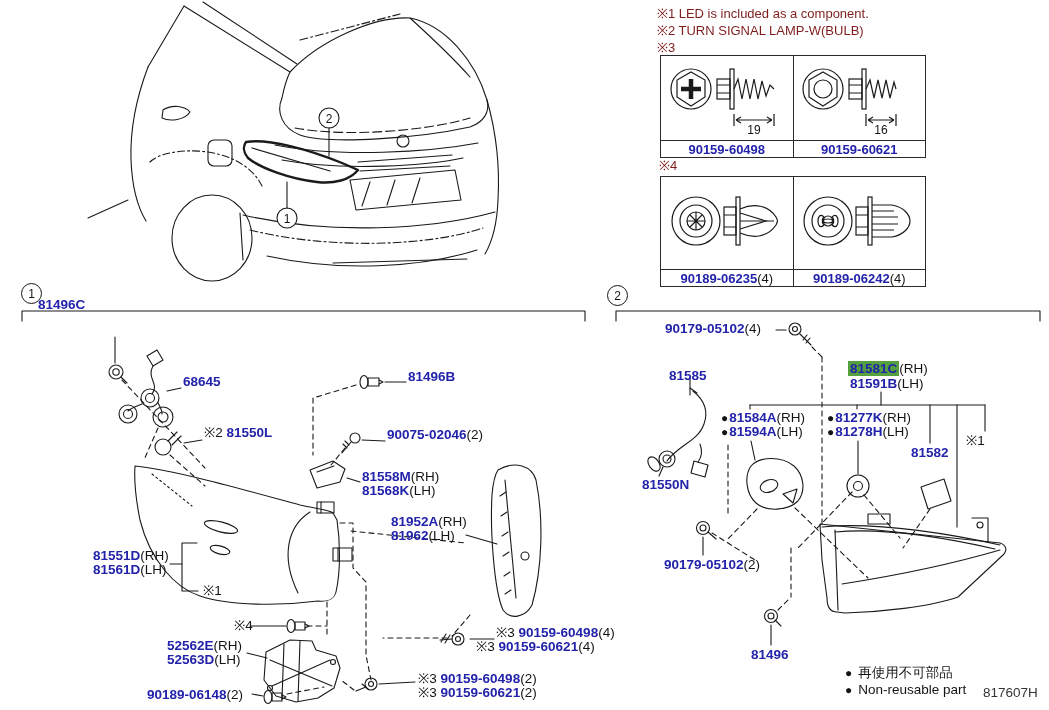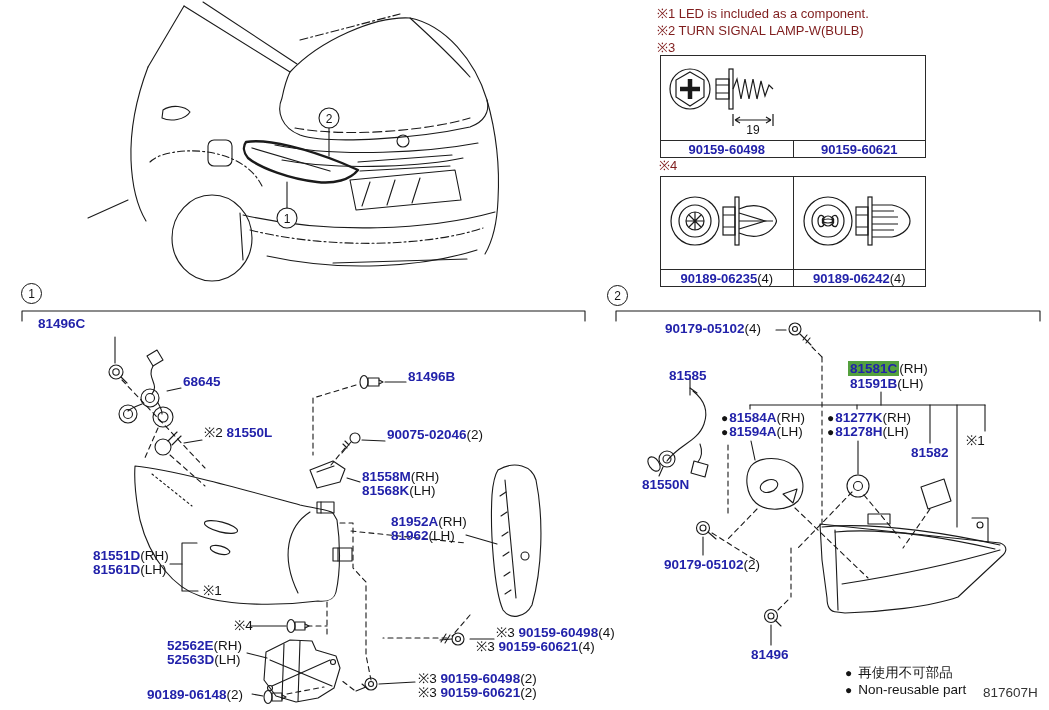--- a/index.html
+++ b/index.html
@@ -8,21 +8,21 @@
   #art{position:absolute;left:0;top:0;z-index:1;}
   .lbl{position:absolute;z-index:2;white-space:nowrap;font-size:13.5px;font-weight:bold;
        color:#2222aa;line-height:14px;letter-spacing:0;}
   .lbl .ref,.lbl .sfx,.lbl .qty,.lbl .blt{color:#141414;font-weight:normal;}
   .lbl .blt{font-size:12px;margin-right:1px;}
   .hl{background:#54a03e;padding:0 2px;}
   .note{position:absolute;z-index:2;white-space:nowrap;font-size:13px;color:#7f1d1d;line-height:15px;}
   .badge{position:absolute;z-index:2;width:19px;height:19px;border:1.4px solid #141414;border-radius:50%;
          display:flex;align-items:center;justify-content:center;font-size:12px;color:#141414;background:#fff;}
   .ptable{position:absolute;z-index:2;border:1.5px solid #2a2a2a;background:#fff;display:flex;flex-direction:column;}
-  .ptable .cells{display:flex;flex:1;}
+  .ptable .cells{display:flex;flex:1;text-align:right;}
   .ptable .cell{flex:1;position:relative;}
   .ptable .cell + .cell{border-left:1.5px solid #2a2a2a;}
   .ptable .prow{display:flex;border-top:1.5px solid #2a2a2a;height:19px;}
   .ptable .pcell{flex:1;display:flex;align-items:center;justify-content:center;
                  font-size:13px;font-weight:bold;color:#2222aa;}
   .ptable .pcell + .pcell{border-left:1.5px solid #2a2a2a;}
   .ptable .pcell .qty{color:#141414;font-weight:normal;}
   .legend{position:absolute;z-index:2;font-size:13.5px;color:#141414;white-space:nowrap;}
   .legend .blt{font-size:12px;margin-right:6px;}
   .code{position:absolute;z-index:2;font-size:13.5px;color:#333;white-space:nowrap;}
@@ -282,20 +282,34 @@
         <circle cx="29" cy="33" r="20"></circle>
         <path d="M29,16 L43,24 L43,41 L29,50 L15,41 L15,24 Z"></path>
         <path d="M29,23 L29,43 M19,33 L39,33" stroke-width="4.5"></path>
         <rect x="55" y="23" width="13" height="20"></rect>
             <path d="M55,29 L68,29 M55,37 L68,37"></path>
         <rect x="68" y="13" width="4" height="40"></rect>
         <path d="M72,33 L76,23 L80,43 L84,23 L88,43 L92,23 L96,43 L100,25 L104,40 L108,29 L112,33"></path>
         <path d="M72,58 L72,70 M112,58 L112,70"></path>
         <path d="M74,64 L110,64 M74,64 L79,61 M74,64 L79,67 M110,64 L105,61 M110,64 L105,67"></path>
         <text x="92" y="78" text-anchor="middle" font-size="12" fill="#141414" stroke="none">19</text>
+      </svg>
+    </div>
+    <div class="cell">
+      <svg width="131" height="80" viewBox="0 0 131 80" fill="none" stroke="#1a1a1a" stroke-width="1.2">
+        <circle cx="29" cy="33" r="20"></circle>
+        <path d="M29,16 L43,24 L43,41 L29,50 L15,41 L15,24 Z"></path>
+        <circle cx="29" cy="33" r="9"></circle>
+        <rect x="55" y="23" width="13" height="20"></rect>
+            <path d="M55,29 L68,29 M55,37 L68,37"></path>
+        <rect x="68" y="13" width="4" height="40"></rect>
+        <path d="M72,33 L76,24 L80,42 L84,24 L88,42 L92,24 L96,42 L100,26 L102,33"></path>
+        <path d="M72,58 L72,70 M102,58 L102,70"></path>
+        <path d="M74,64 L100,64 M74,64 L79,61 M74,64 L79,67 M100,64 L95,61 M100,64 L95,67"></path>
+        <text x="87" y="78" text-anchor="middle" font-size="12" fill="#141414" stroke="none">16</text>
       </svg>
     </div>
   </div>
   <div class="prow">
     <div class="pcell">
           <span>90159-60498</span>
         </div>
     <div class="pcell">
           <span>90159-60621</span>
         </div>
@@ -340,21 +354,21 @@
     <div class="pcell">
           <span>90189-06242</span>
           <span class="qty">(4)</span>
         </div>
   </div>
 </div>
 
 <div class="badge" style="left:21px;top:283px">1</div>
 <div class="badge" style="left:607px;top:285px">2</div>
 
-<div class="lbl" style="left:38px;top:317px"><span>81496C</span></div>
+<div class="lbl" style="left:38px;top:298px"><span>81496C</span></div>
 <div class="lbl" style="left:183px;top:375px"><span>68645</span></div>
 <div class="lbl" style="left:408px;top:370px"><span>81496B</span></div>
 <div class="lbl" style="left:204px;top:426px"><span class="ref">※2 </span><span>81550L</span></div>
 <div class="lbl" style="left:387px;top:428px"><span>90075-02046</span><span class="qty">(2)</span></div>
 <div class="lbl" style="left:362px;top:470px"><span>81558M</span><span class="sfx">(RH)</span></div>
 <div class="lbl" style="left:362px;top:484px"><span>81568K</span><span class="sfx">(LH)</span></div>
 <div class="lbl" style="left:391px;top:515px"><span>81952A</span><span class="sfx">(RH)</span></div>
 <div class="lbl" style="left:391px;top:529px"><span>81962</span><span class="sfx">(LH)</span></div>
 <div class="lbl" style="left:93px;top:549px"><span>81551D</span><span class="sfx">(RH)</span></div>
 <div class="lbl" style="left:93px;top:563px"><span>81561D</span><span class="sfx">(LH)</span></div>

